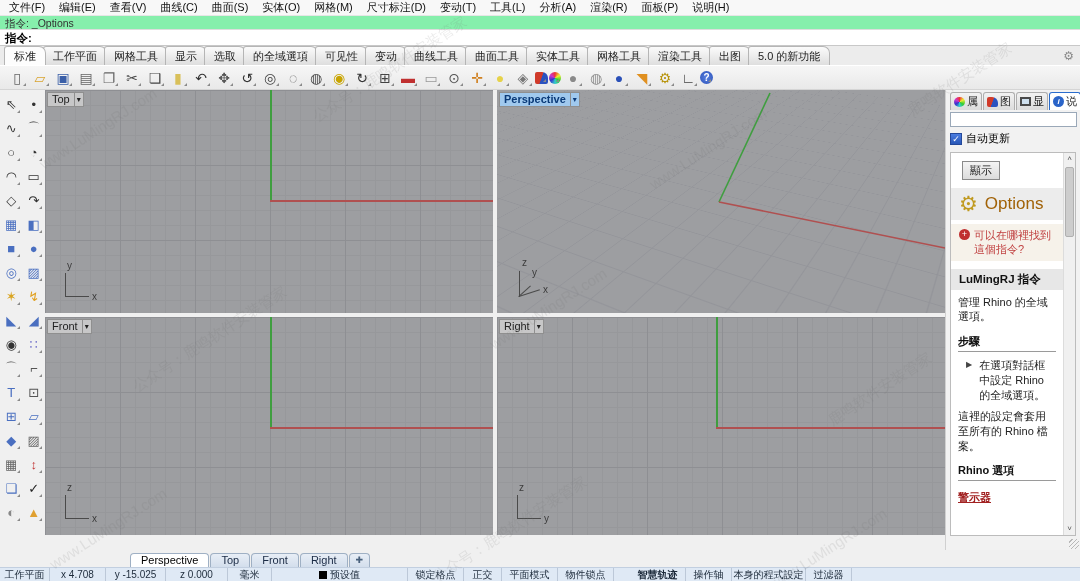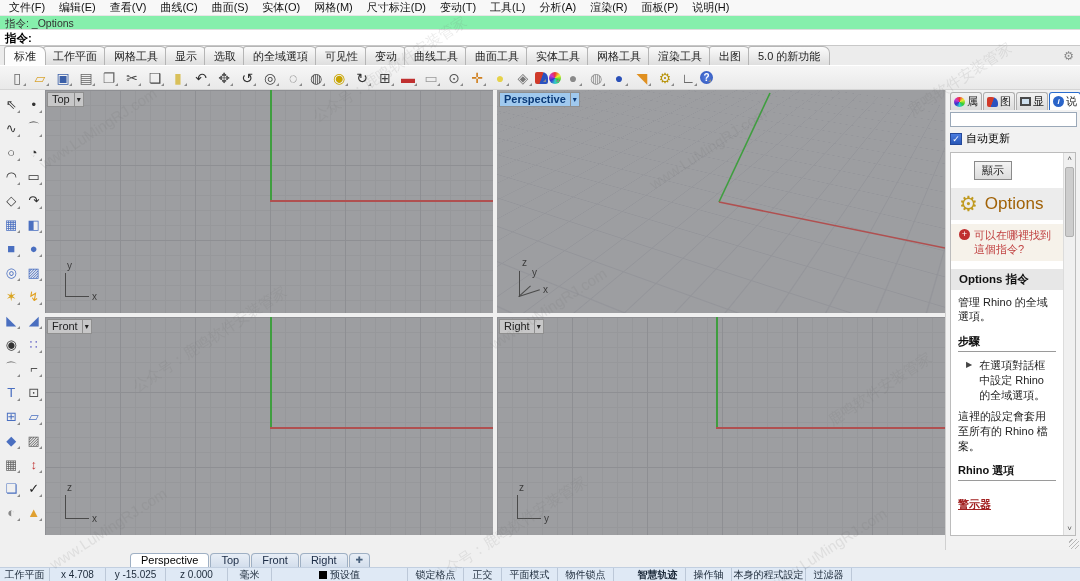--- a/index.html
+++ b/index.html
@@ -96,33 +96,33 @@
   .info-icon { width:11px; height:11px; border-radius:50%; background:#2a64c8; color:#fff; font-size:8px; font-weight:bold; font-style:italic; text-align:center; line-height:11px; display:inline-block; }
   .panel-search { display:block; width:127px; height:15px; margin:2px 4px; border:1px solid #9aa8b8; background:#fff; }
   .auto-row { display:flex; align-items:center; gap:4px; padding:2px 4px 4px; }
   .checkbox { width:12px; height:12px; background:linear-gradient(#4a7ce0,#2a58b8); border:1px solid #24489a; color:#fff; font-size:9px; line-height:11px; text-align:center; }
   .content { position:absolute; left:4px; right:4px; top:62px; bottom:14px; background:#fff; border:1px solid #bcbcbc; overflow:hidden; }
   .content-inner { position:absolute; left:0; right:12px; top:0; bottom:0; padding:6px 7px; overflow:hidden; }
   .scroll { position:absolute; right:0; top:0; bottom:0; width:12px; background:#f0f0f0; border-left:1px solid #dcdcdc; }
   .scroll .sarr { position:absolute; left:0; width:11px; height:12px; text-align:center; font-size:8px; color:#555; line-height:12px; }
   .scroll .up { top:0; } .scroll .down { bottom:0; }
   .scroll .thumb { position:absolute; left:1px; top:14px; width:9px; height:70px; background:#cdcdcd; border:1px solid #b0b0b0; border-radius:2px; }
-  .show-btn { display:inline-block; margin:2px 16px 4px; padding:1px 7px; background:linear-gradient(#f4f4f4,#dcdcdc); border:1px solid #8a8a8a; font-size:11px; color:#111; }
+  .show-btn { display:inline-block; margin:2px 4px 4px; padding:1px 7px; background:linear-gradient(#f4f4f4,#dcdcdc); border:1px solid #8a8a8a; font-size:11px; color:#111; }
   .opt-heading { background:#ececec; margin:4px -7px 4px; padding:6px 8px; display:flex; align-items:center; gap:7px; }
   .opt-gear { font-size:21px; color:#c09a20; line-height:20px; }
   .opt-title { font-size:17px; color:#a16207; }
   .where { display:flex; gap:4px; align-items:flex-start; background:#f6f2ea; margin:0 -7px; padding:4px 6px 4px 8px; color:#c04040; line-height:1.3; }
   .where-icon { min-width:11px; height:11px; border-radius:50%; background:#c03030; color:#fff; text-align:center; line-height:11px; font-size:9px; margin-top:1px; }
   .cmd-head { background:#e7e7e7; margin:8px -7px 5px; padding:3px 8px; font-weight:bold; font-size:11.5px; color:#111; }
   .content p { margin:0 0 7px; line-height:1.35; color:#222; }
   .sec-head { font-weight:bold; color:#111; border-bottom:1px solid #9a9a9a; padding-bottom:2px; margin:10px 0 6px; }
   .step-row { display:flex; gap:7px; margin:4px 0 6px 8px; line-height:1.35; color:#222; }
   .bullet { color:#444; font-size:8px; padding-top:2px; }
   .step2 { margin-left:23px; }
-  .hlink { display:block; color:#a22222; text-decoration:underline; font-weight:bold; margin:16px 0; }
+  .hlink { display:block; color:#a22222; text-decoration:underline; font-weight:bold; margin:9px 0; }
   .grip { position:absolute; right:1px; bottom:1px; width:10px; height:10px;
     background:repeating-linear-gradient(135deg,transparent 0 2px,#b8b8b8 2px 3px); }
 
   
   .bottom-tabs { position:absolute; left:0; top:552px; width:945px; height:15px; display:flex; align-items:flex-end; padding-left:130px; background:#f0f0f0; }
   .btab { font-size:11px; line-height:13px; padding:0 10px; background:linear-gradient(#e8eef6,#d3deec); border:1px solid #9fb0c4; border-bottom:none; border-radius:4px 4px 0 0; margin-right:1px; color:#1a2a44; white-space:nowrap; }
   .btab.active { background:#fff; color:#000; }
   .btab.plus { padding:0 6px; color:#48607c; font-size:9px; }
   .statusbar { position:absolute; left:0; top:567px; width:1080px; height:14px; background:#dfe9f5; border-top:1px solid #c2cfe0; display:flex; align-items:stretch; font-size:10px; color:#1c2a3a; }
   .scell { border-right:1px solid #bcc8d8; display:flex; align-items:center; justify-content:center; gap:3px; padding:0 3px; white-space:nowrap; overflow:hidden; flex:0 0 auto; }
@@ -355,21 +355,21 @@
         <div class="content-inner">
           <span class="show-btn">顯示</span>
           <div class="opt-heading">
             <span class="opt-gear">⚙</span>
             <span class="opt-title">Options</span>
           </div>
           <div class="where">
             <span class="where-icon">+</span>
             <span>可以在哪裡找到這個指令?</span>
           </div>
-          <div class="cmd-head">Options 指令</div>
+          <div class="cmd-head">LuMingRJ 指令</div>
           <p>管理 Rhino 的全域選項。</p>
           <div class="sec-head">步驟</div>
           <div class="step-row">
             <span class="bullet">▶</span>
             <span>在選項對話框中設定 Rhino 的全域選項。</span>
           </div>
           <p class="step2">這裡的設定會套用至所有的 Rhino 檔案。</p>
           <div class="sec-head">Rhino 選項</div>
           <span><span class="hlink">警示器</span></span>
           

